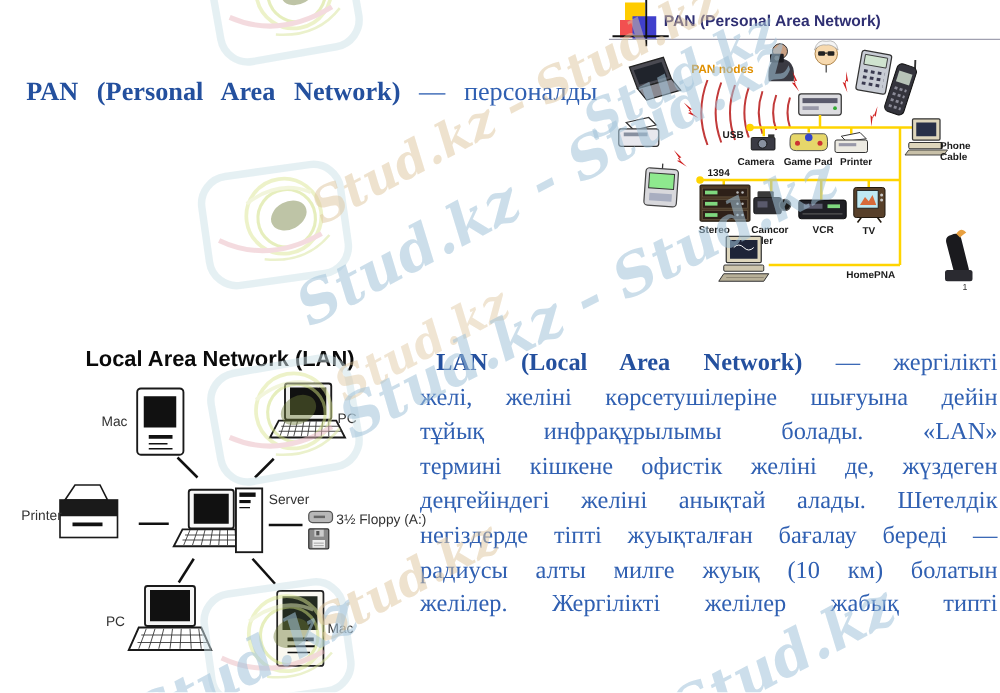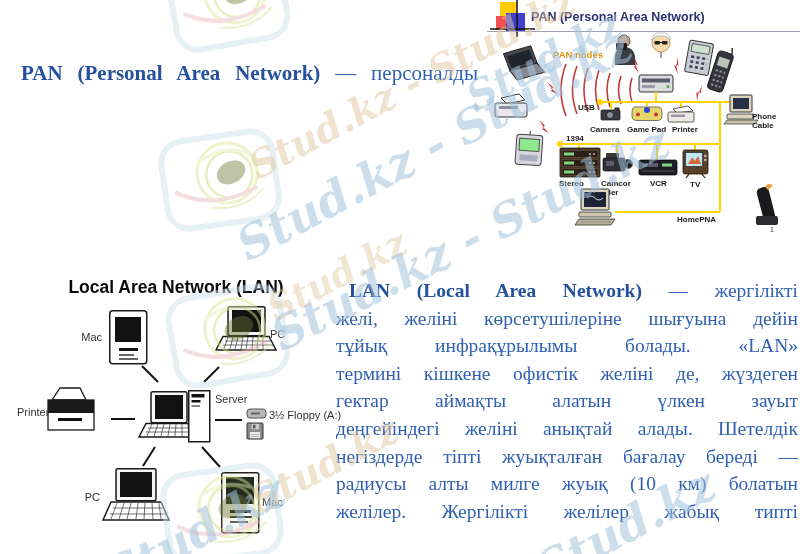--- a/index.html
+++ b/index.html
@@ -357,21 +357,20 @@
       </g>
       <text x="246" y="236" class="lan-label">Mac</text>
     </svg>
   </div>
 
   <div class="lan-text">
     <div class="tline just indent"><span class="lead">LAN (Local Area Network)</span><span> — жергілікті</span></div>
     <div class="tline just">желі, желіні көрсетушілеріне шығуына дейін</div>
     <div class="tline just">тұйық инфрақұрылымы болады. «LAN»</div>
     <div class="tline just">термині кішкене офистік желіні де, жүздеген</div>
-    <div class="tline just">гектар аймақты алатын үлкен зауыт</div>
     <div class="tline just">деңгейіндегі желіні анықтай алады. Шетелдік</div>
     <div class="tline just">негіздерде тіпті жуықталған бағалау береді —</div>
     <div class="tline just">радиусы алты милге жуық (10 км) болатын</div>
     <div class="tline just">желілер. Жергілікті желілер жабық типті</div>
   </div>
 
   <svg class="wm" width="800" height="554" viewBox="0 0 800 554">
     <defs>
       <g id="stamp">
         <rect x="-56" y="-44" width="112" height="88" rx="22" fill="none" stroke="#cde2e8" stroke-width="6"></rect>

